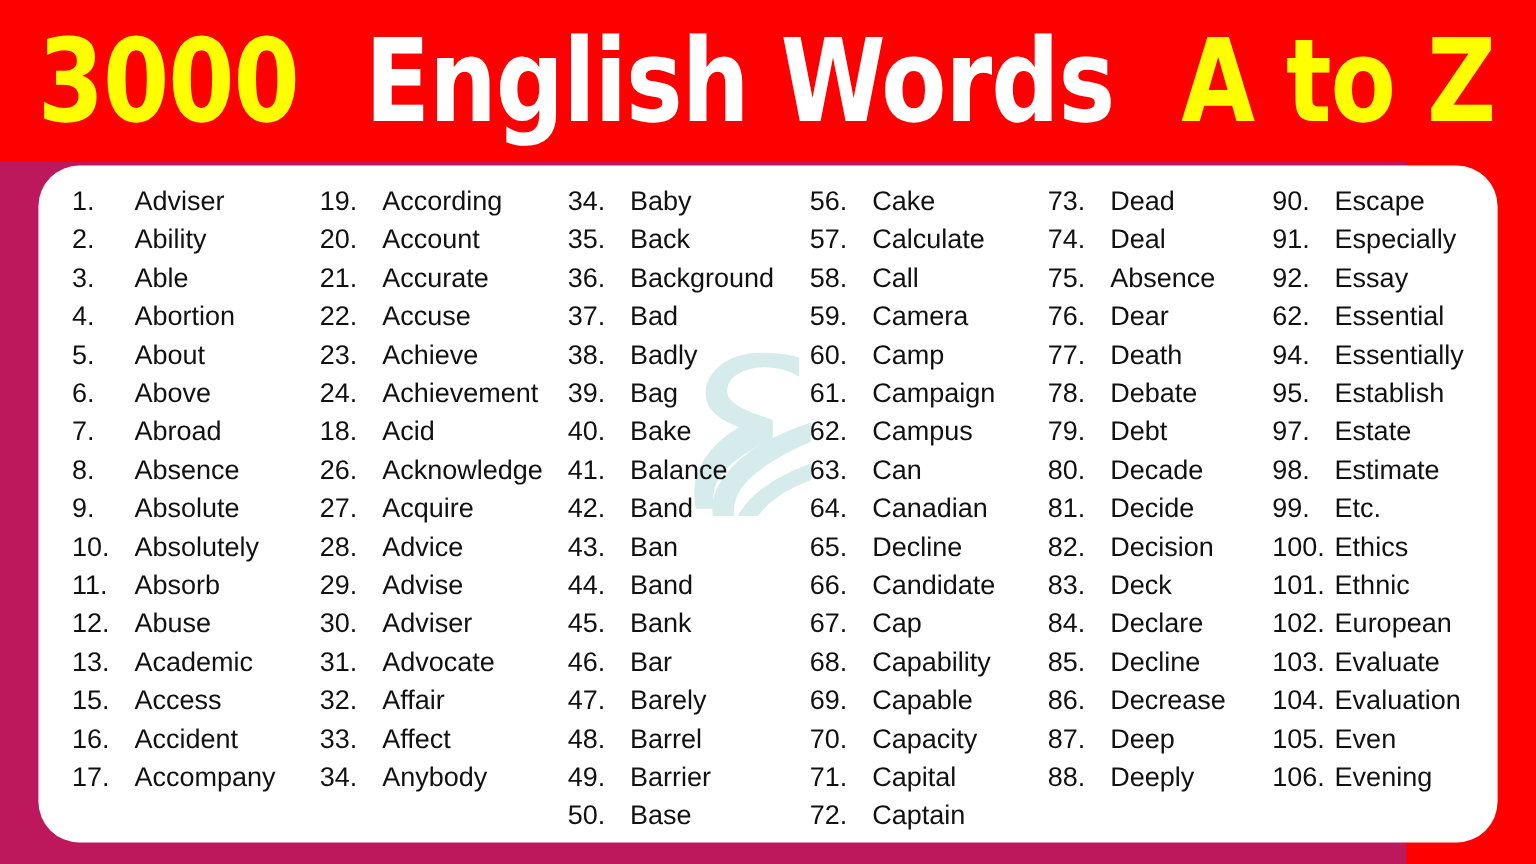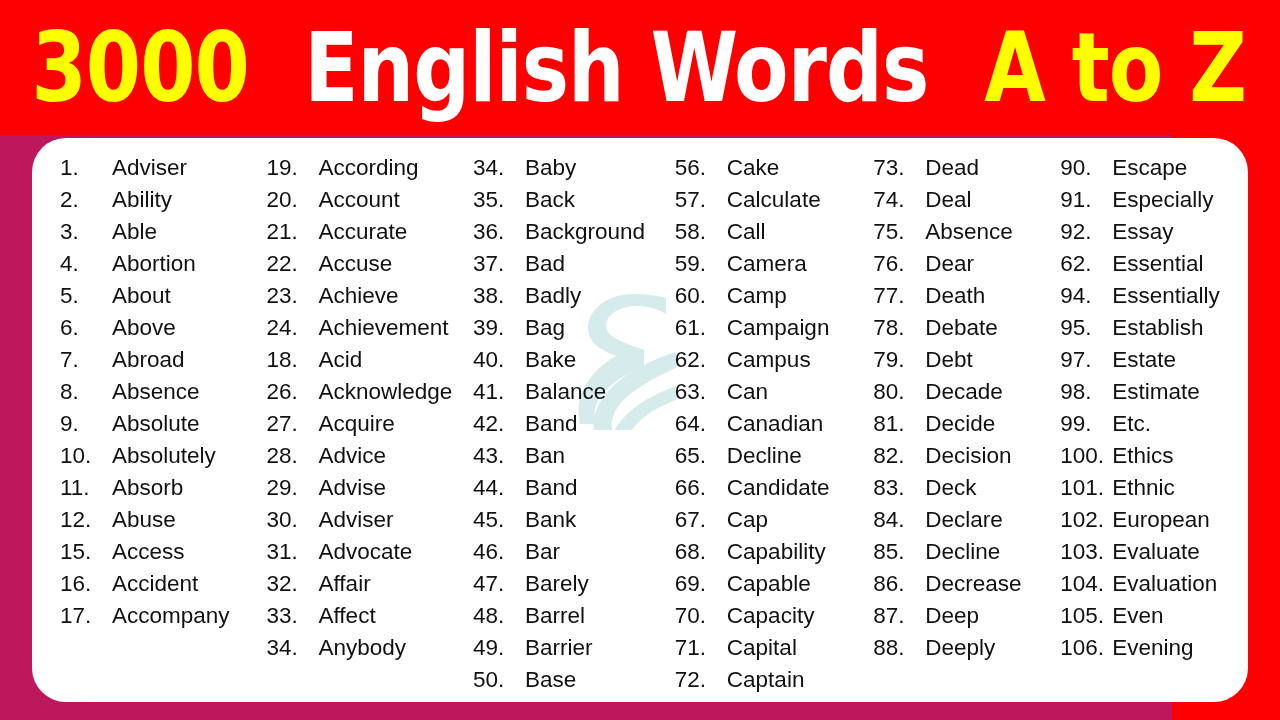--- a/index.html
+++ b/index.html
@@ -188,20 +188,24 @@
         </div>
       <div class="word-row">
           <span class="word-num">11.</span>
           <span class="word-text">Absorb</span>
         </div>
       <div class="word-row">
           <span class="word-num">12.</span>
           <span class="word-text">Abuse</span>
         </div>
       <div class="word-row">
+          <span class="word-num">13.</span>
+          <span class="word-text">Academic</span>
+        </div>
+      <div class="word-row">
           <span class="word-num">15.</span>
           <span class="word-text">Access</span>
         </div>
       <div class="word-row">
           <span class="word-num">16.</span>
           <span class="word-text">Accident</span>
         </div>
       <div class="word-row">
           <span class="word-num">17.</span>
           <span class="word-text">Accompany</span>

